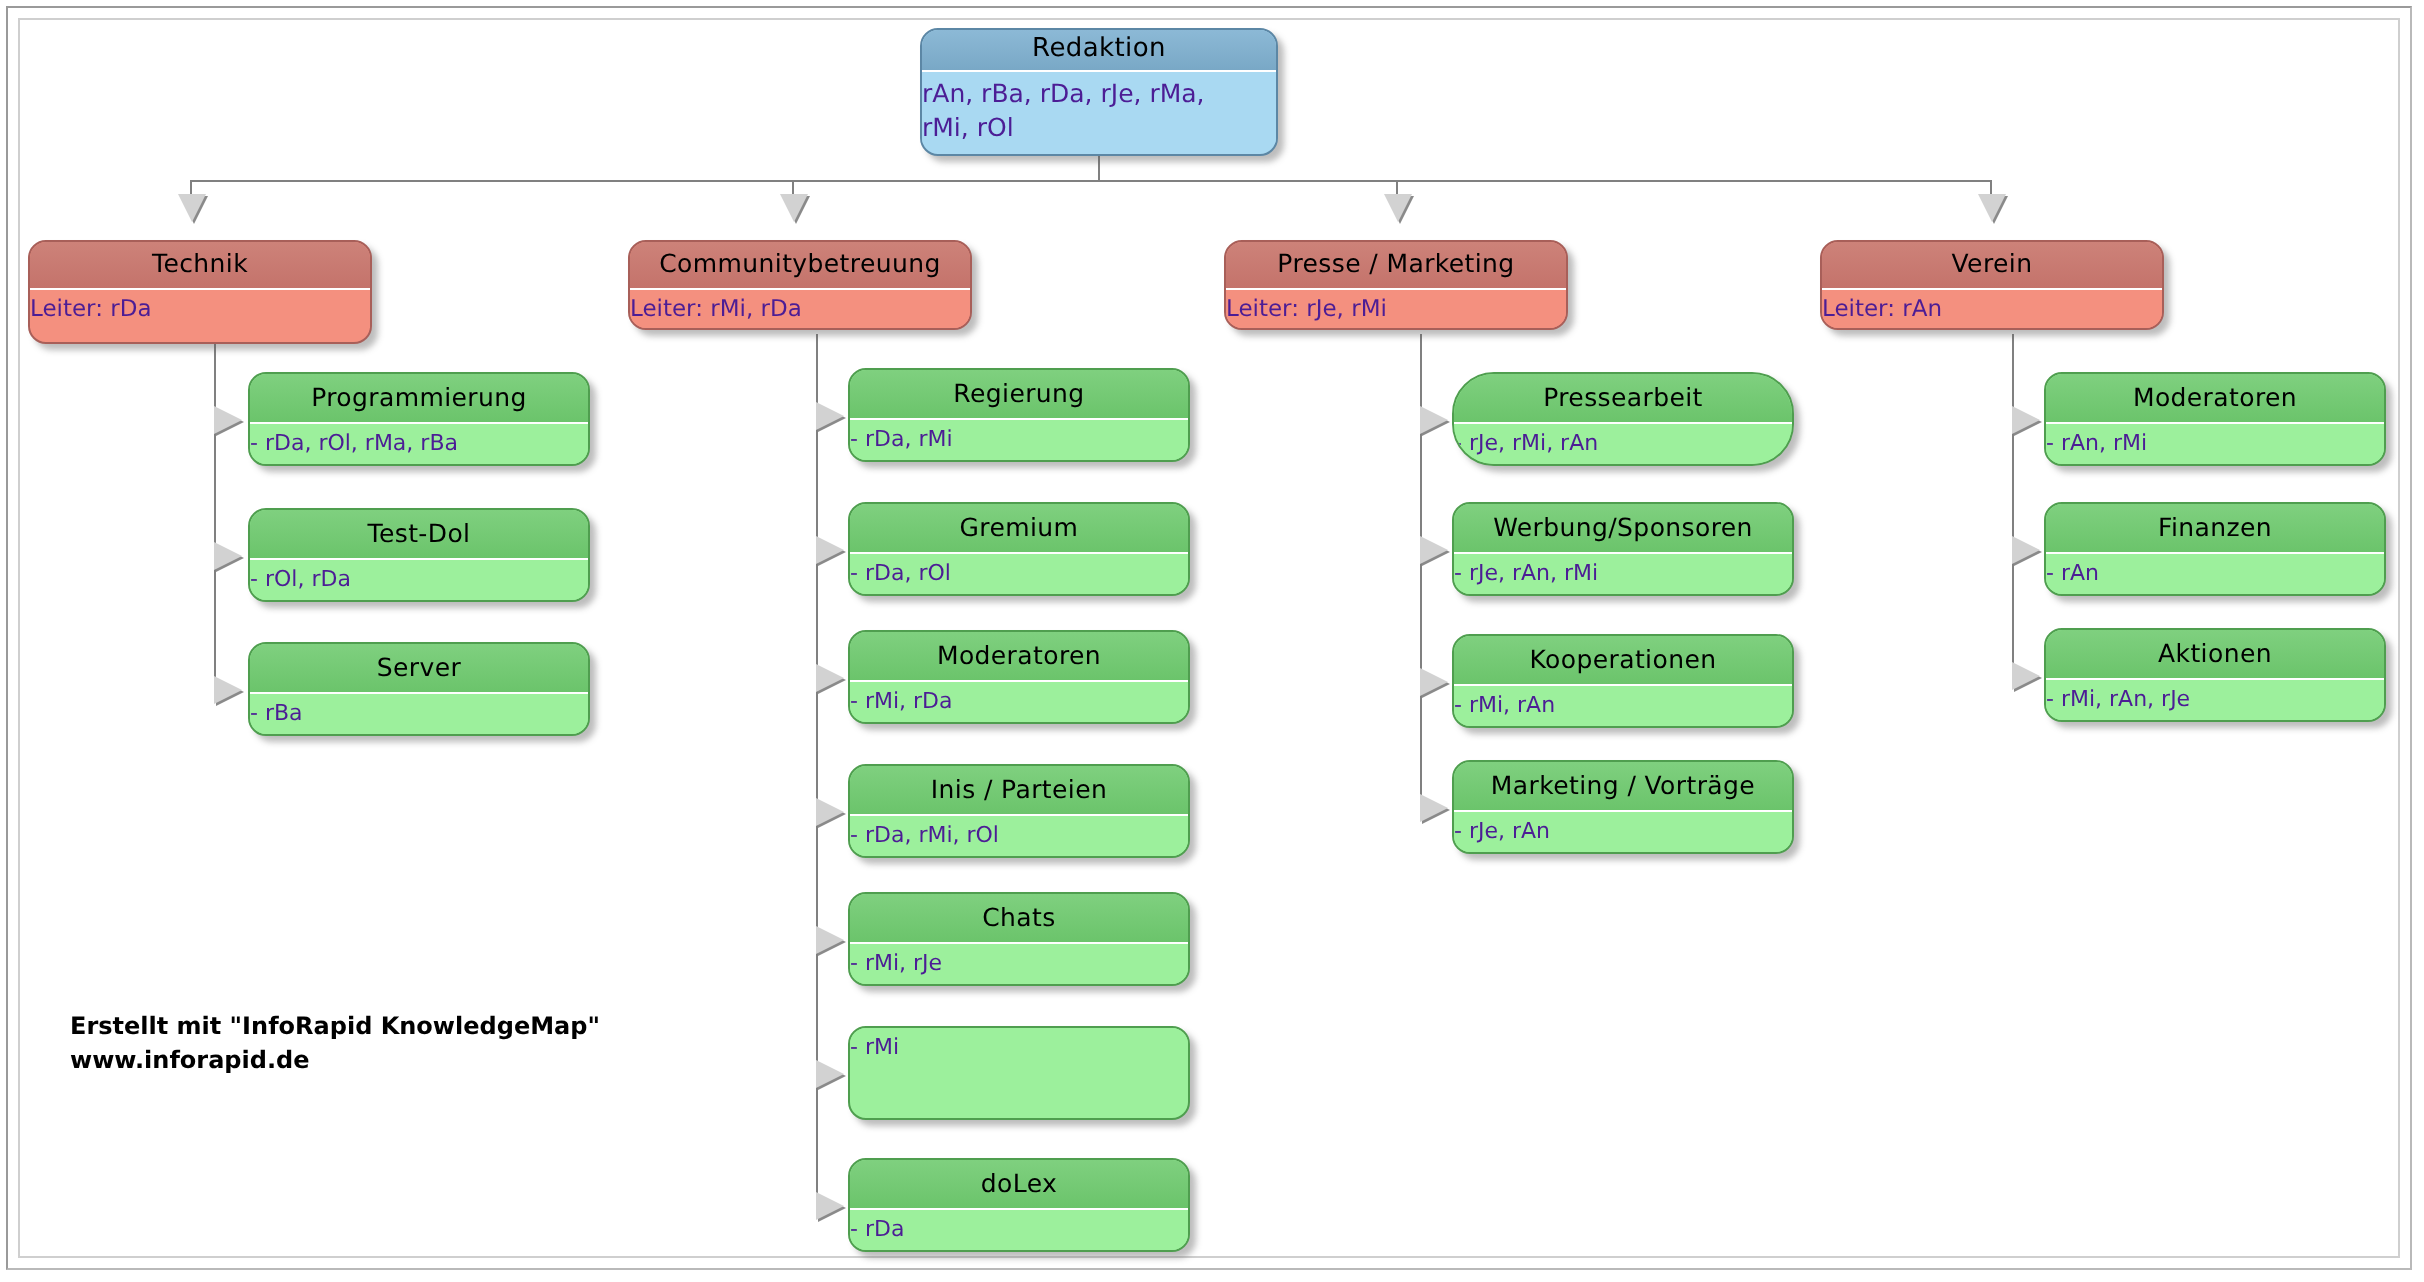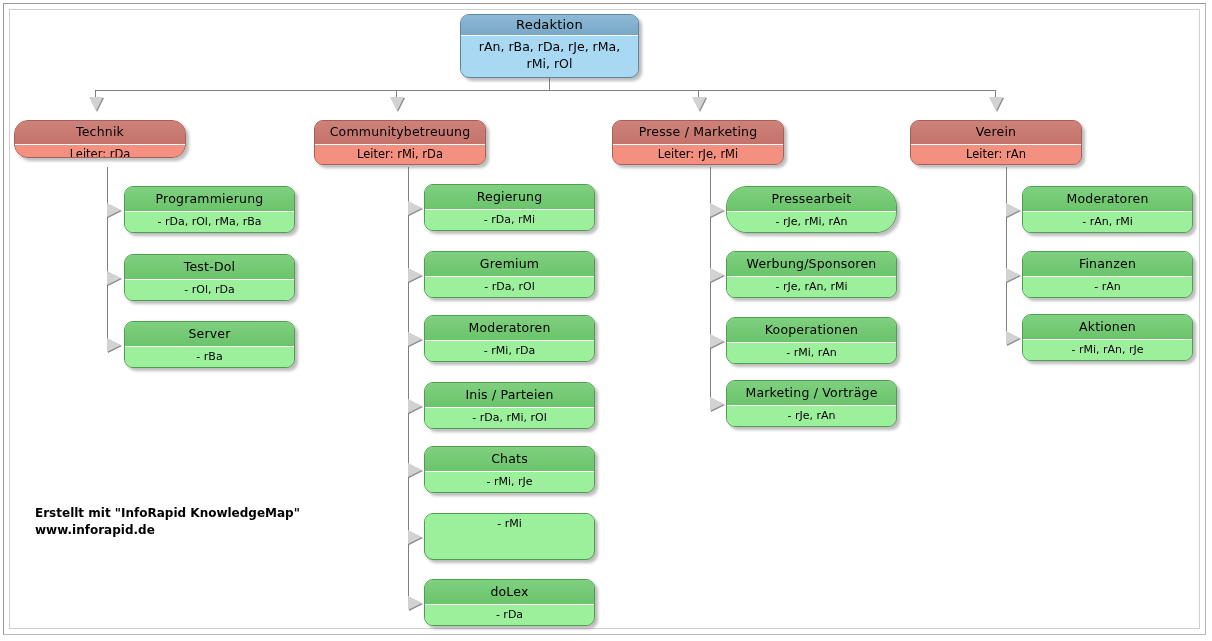--- a/index.html
+++ b/index.html
@@ -55,22 +55,22 @@
 
   .node-title {
     text-align: center;
     font-weight: normal;
     color: #000000;
     letter-spacing: 0.2px;
     white-space: nowrap;
     overflow: hidden;
   }
   .node-body {
-    text-align: center;
-    color: #000000;
+    text-align: left;
+    color: #4c1d95;
     white-space: nowrap;
     overflow: hidden;
   }
 
   
   .node.blue {
     background: #a9d9f2;
     border: 1px solid #5c87a5;
     box-shadow: 3px 3px 3px rgba(90,90,90,0.40);
   }
@@ -222,21 +222,21 @@
   <div class="arrow-right" style="left:1006px; top:331px;"></div>
 
   <div class="node blue" style="left:460px; top:14px; width:179px; height:64px;">
     <div class="node-title">Redaktion</div>
     <div class="node-body">
       <div>rAn, rBa, rDa, rJe, rMa,</div>
       <div>rMi, rOl</div>
     </div>
   </div>
 
-  <div class="node red" style="left:14px; top:120px; width:172px; height:38px;border-radius:14px;">
+  <div class="node red" style="left:14px; top:120px; width:172px; height:52px;">
     <div class="node-title">Technik</div>
     <div class="node-body">Leiter: rDa</div>
   </div>
 
   <div class="node green" style="left:124px; top:186px; width:171px; height:47px;">
     <div class="node-title">Programmierung</div>
     <div class="node-body">- rDa, rOl, rMa, rBa</div>
   </div>
 
   <div class="node green" style="left:124px; top:254px; width:171px; height:47px;">

